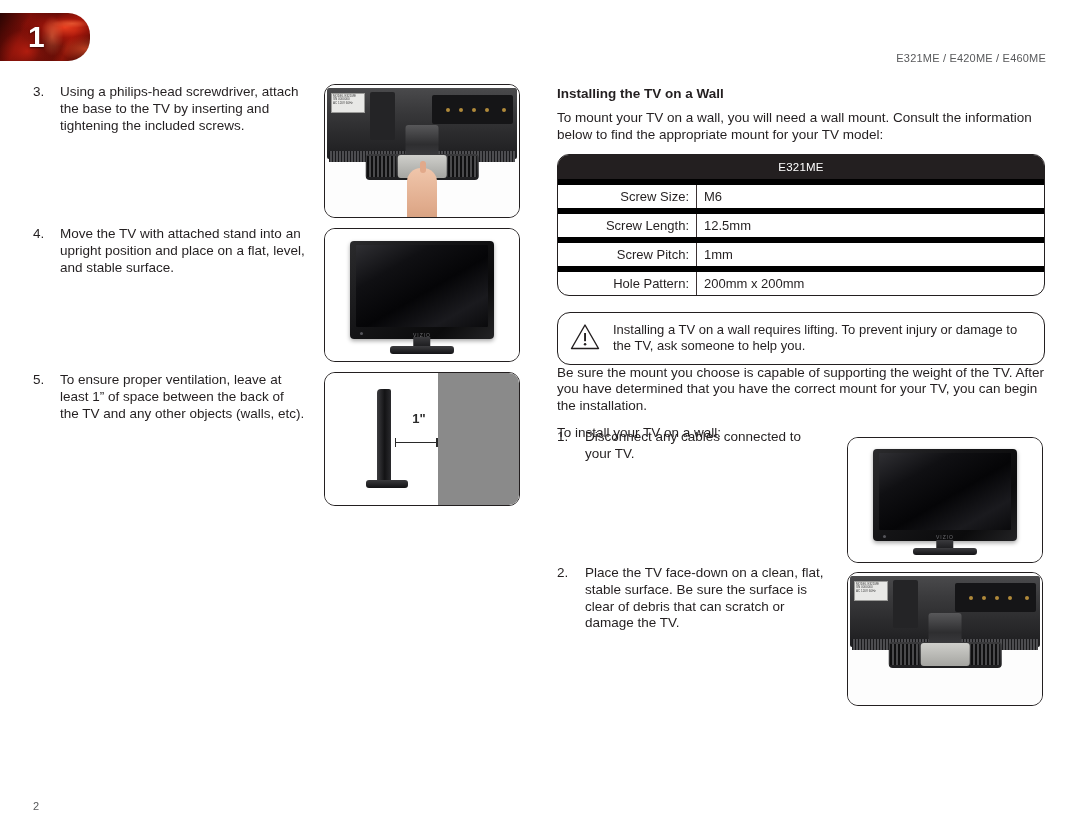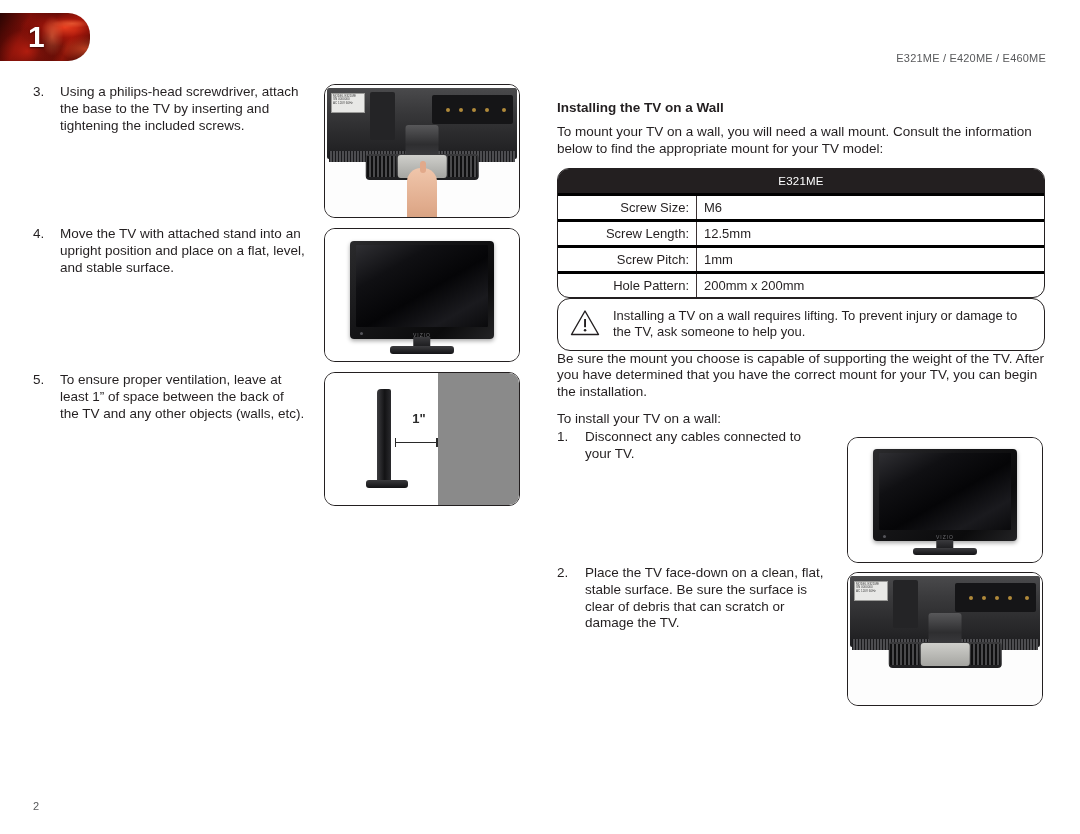--- a/index.html
+++ b/index.html
@@ -315,21 +315,21 @@
     top: 29%;
     font-size: 13px;
     font-weight: bold;
     color: #2a2a2a;
   }
 
   
   .section-title {
     font-size: 13.5px;
     font-weight: bold;
-    margin: 16px 0 9px 0;
+    margin: 2px 0 9px 0;
     color: #231f20;
   }
   .para {
     font-size: 13.5px;
     line-height: 16.8px;
     margin: 0 0 10px 0;
     color: #231f20;
   }
 
   
@@ -349,36 +349,37 @@
   table.spec thead th {
     background: #231f20;
     color: #ffffff;
     font-weight: normal;
     font-size: 11.5px;
     padding: 6px 0;
     text-align: center;
     letter-spacing: 0.2px;
   }
   table.spec tbody td {
-    border-top: 3px solid #000000;
+    border-top: 6px solid #000000;
     padding: 4px 7px;
     color: #231f20;
   }
   table.spec tbody td.k {
     width: 124px;
     text-align: right;
     border-right: 1px solid #3b3233;
     white-space: nowrap;
   }
   table.spec tbody td.v {
     text-align: left;
   }
 
   
   .warning-box {
+    margin-top: 16px;
     border: 1px solid #231f20;
     border-radius: 13px;
     padding: 9px 12px;
     display: flex;
     align-items: center;
     gap: 13px;
     width: 488px;
     box-sizing: border-box;
   }
   .warning-box .warn-icon { flex: none; }

